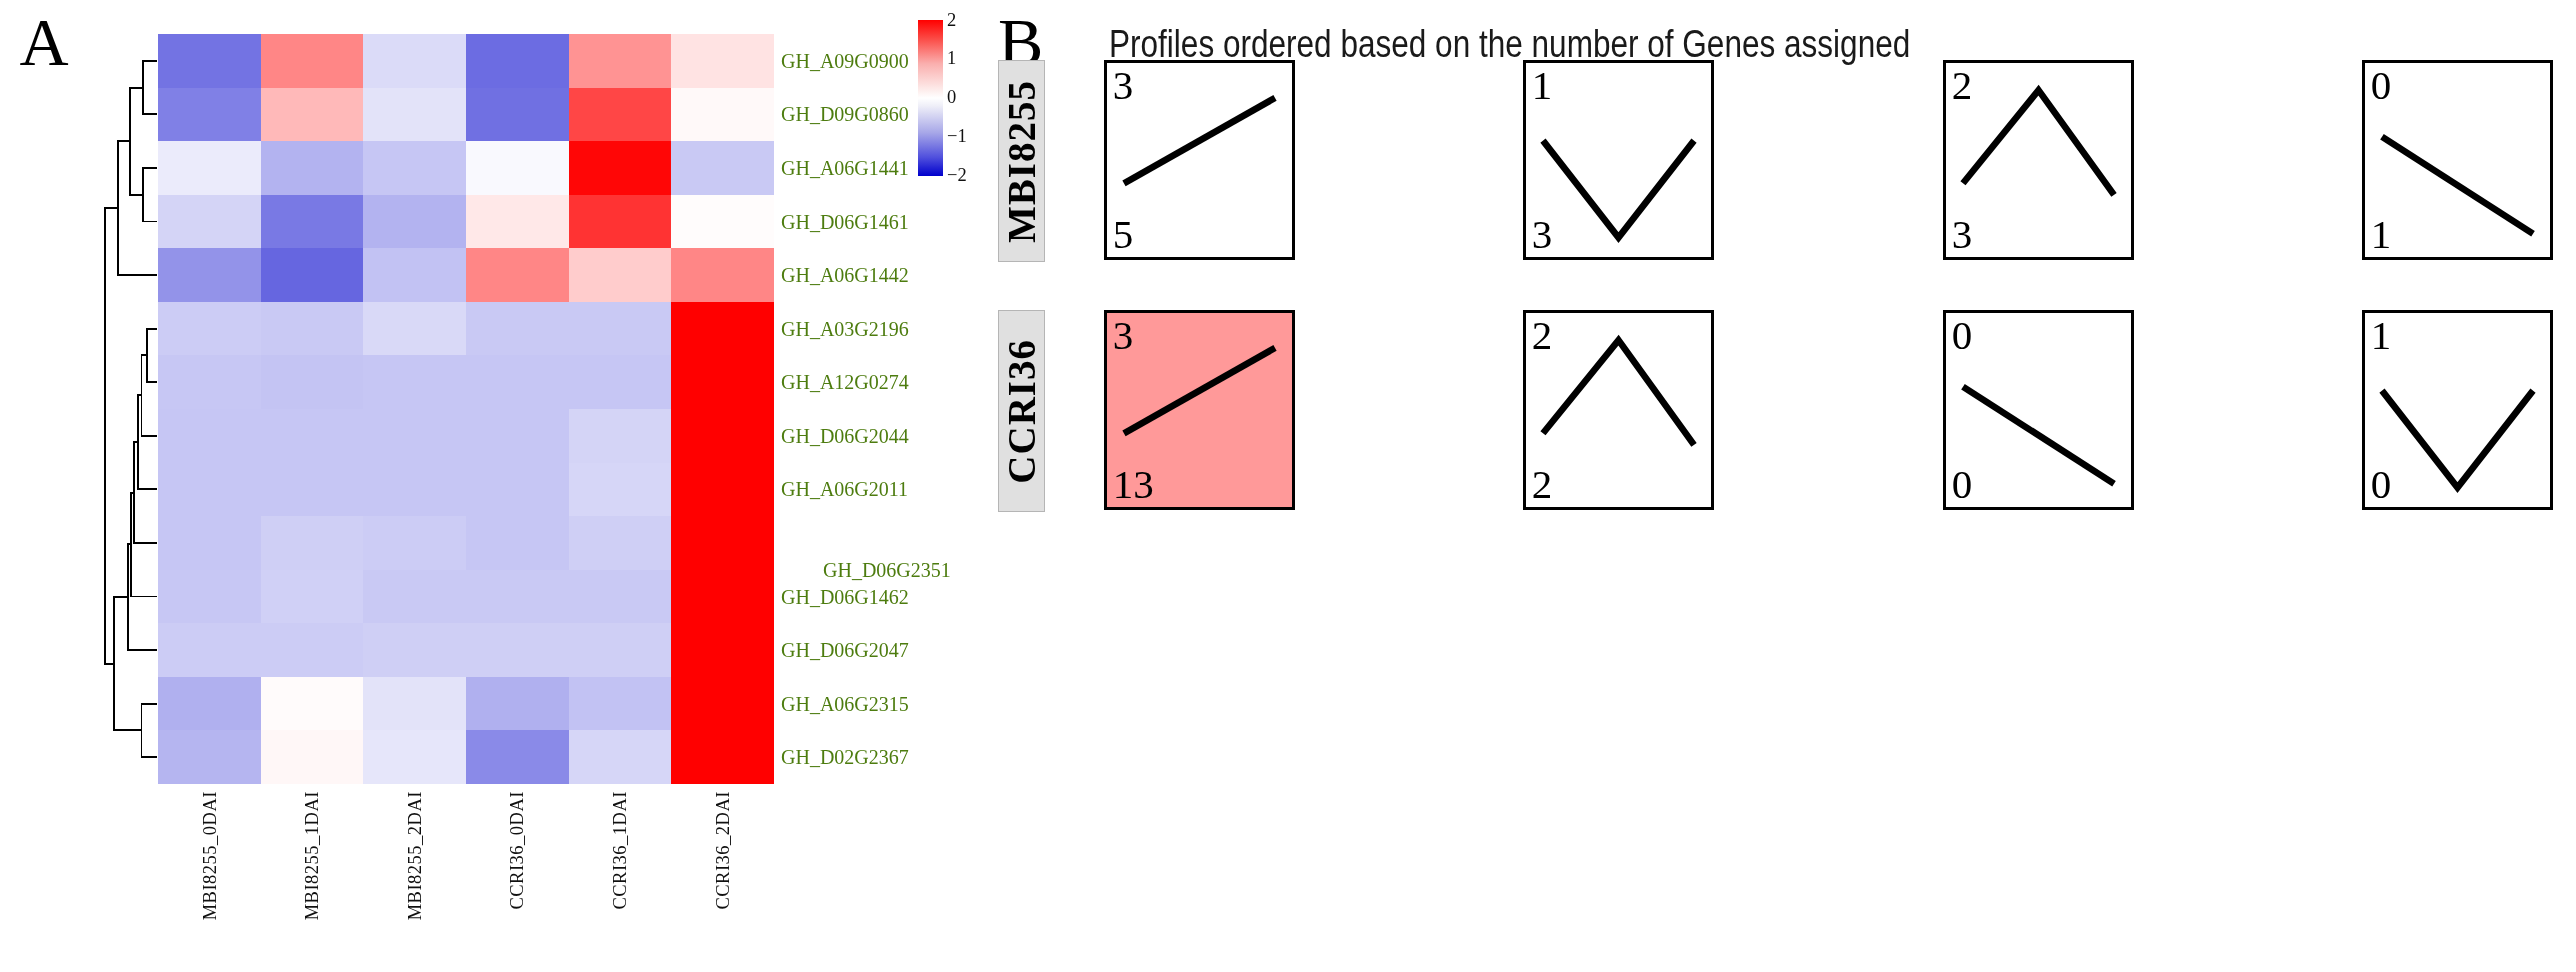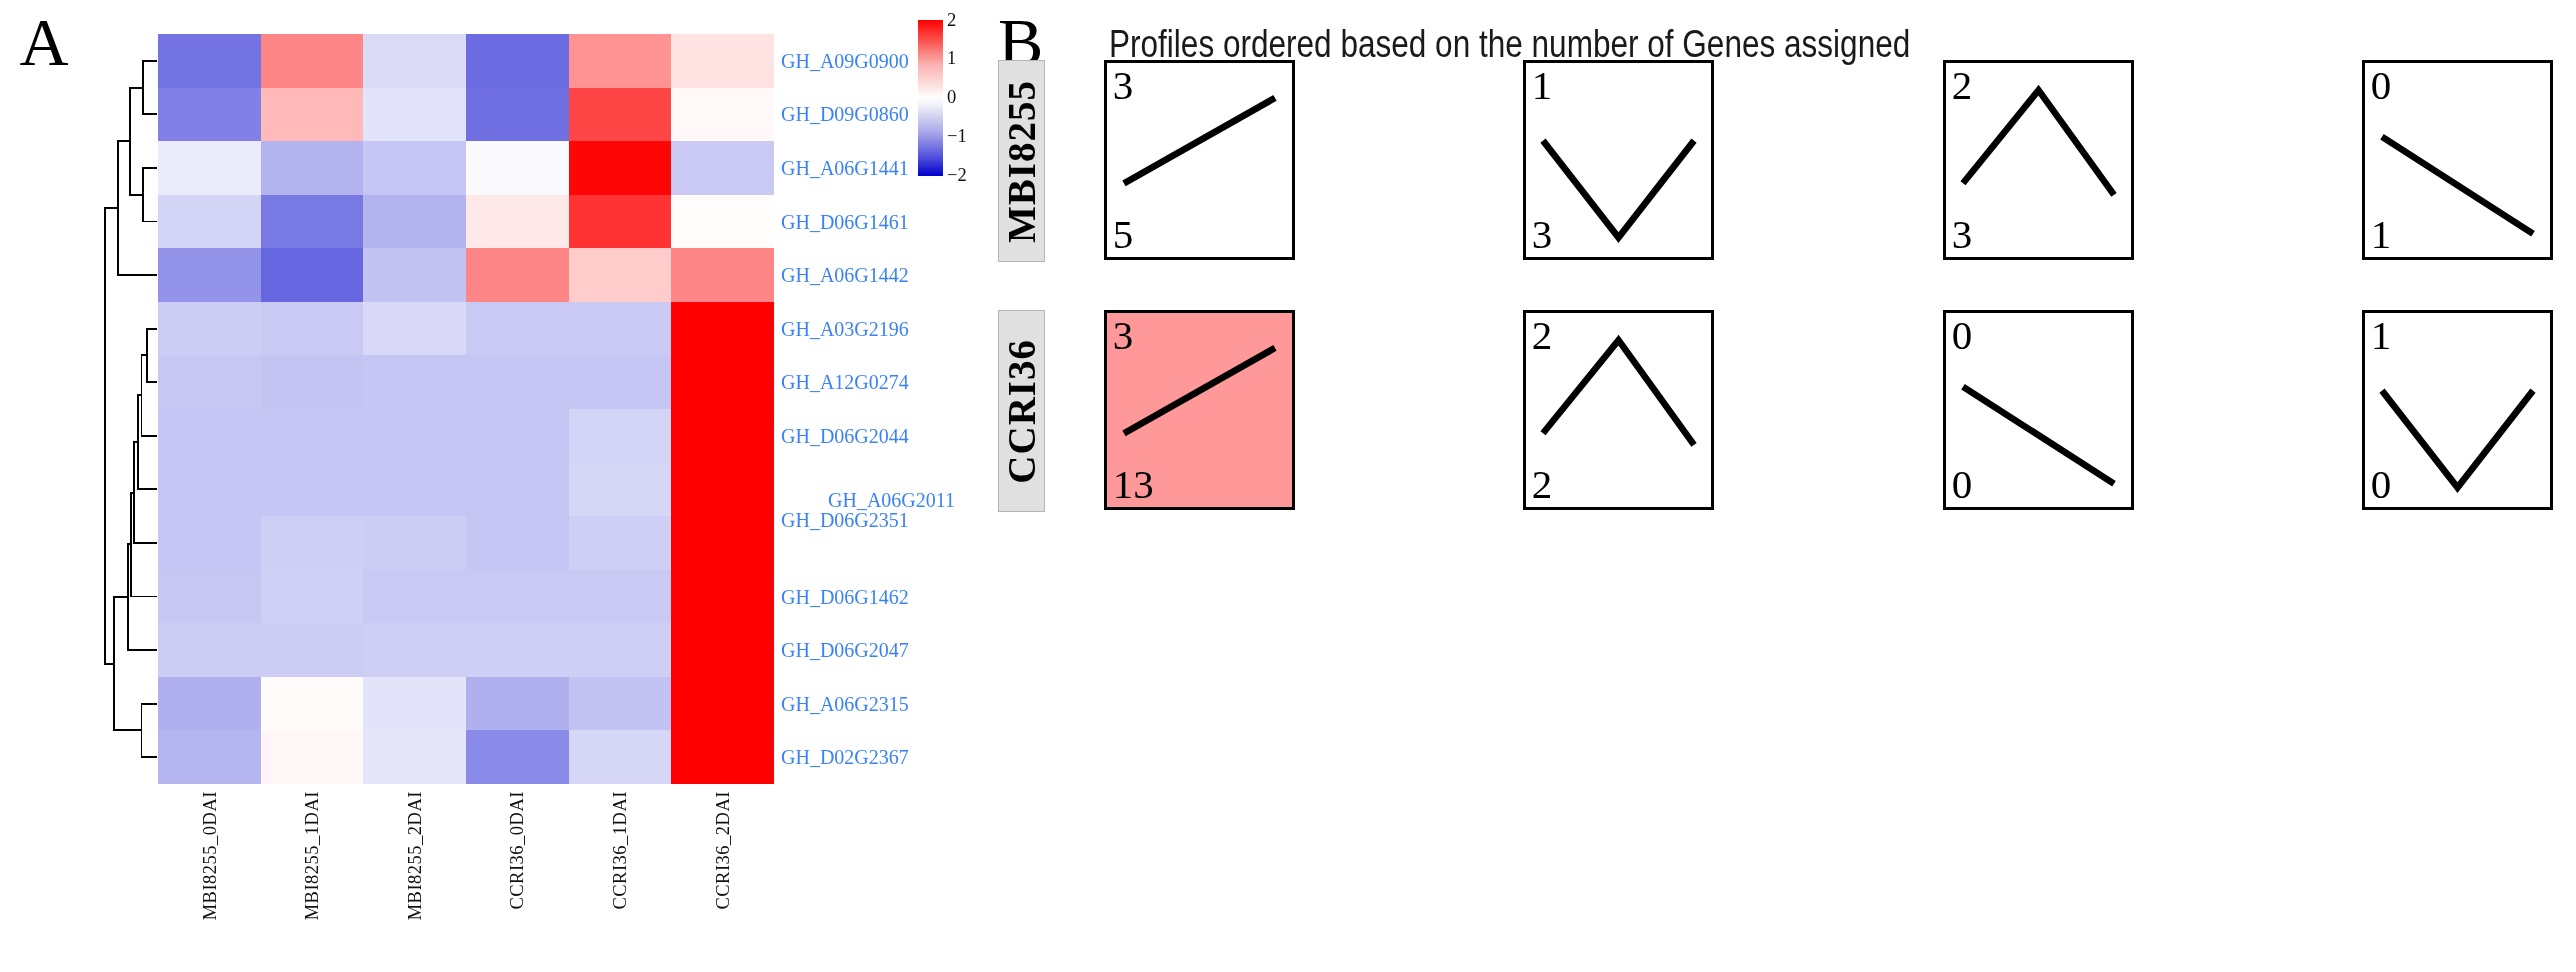--- a/index.html
+++ b/index.html
@@ -8,21 +8,21 @@
   
   #panel-a{position:absolute;left:0;top:0;width:994px;height:972px;}
   #panel-a-letter{position:absolute;left:19.5px;top:7.8px;font-size:68px;font-family:"Liberation Serif",serif;color:#000;line-height:1;}
 
   #dendrogram{position:absolute;left:97px;top:34px;width:60px;height:750px;}
   #heatmap-wrap{position:absolute;left:158px;top:34px;width:616px;height:750px;}
   .hm-grid{display:grid;grid-template-columns:repeat(6,1fr);width:616px;height:750px;}
   .hm-cell{width:100%;height:100%;}
 
   #row-labels{position:absolute;left:781px;top:34px;width:209px;height:750px;}
-  .row-label{position:absolute;left:0;font-size:20px;font-family:"Liberation Serif",serif;color:#3b82f6;white-space:nowrap;transform:translateY(-50%);}
+  .row-label{position:absolute;left:0;font-size:20px;font-family:"Liberation Serif",serif;color:#4d7c0f;white-space:nowrap;transform:translateY(-50%);}
 
   #col-labels{position:absolute;left:158px;top:791px;width:616px;height:175px;}
   .col-label{position:absolute;top:0;font-size:18.5px;font-family:"Liberation Serif",serif;color:#111;white-space:nowrap;
              writing-mode:vertical-rl;transform:rotate(180deg);transform-origin:center;letter-spacing:0.5px;}
 
   #colorbar{position:absolute;left:918px;top:19.5px;width:25px;height:156px;
             background:linear-gradient(to top,#0000CC 0%,#5050DD 12%,#A8A8E8 28%,#EFEFF8 45%,#FFFFFF 50%,#FDEDEC 55%,#FAAFAE 72%,#FB4B46 88%,#FF0000 100%);}
   .cb-tick{position:absolute;left:947px;font-size:18.5px;font-family:"Liberation Serif",serif;color:#111;transform:translateY(-50%);}
 
   
@@ -167,22 +167,22 @@
 
   <div id="row-labels">
       <div class="row-label" style="top: 27px;">GH_A09G0900</div>
       <div class="row-label" style="top: 80px; text-align: right;">GH_D09G0860</div>
       <div class="row-label" style="top: 134px; text-align: right;">GH_A06G1441</div>
       <div class="row-label" style="top: 188px;">GH_D06G1461</div>
       <div class="row-label" style="top: 241px;">GH_A06G1442</div>
       <div class="row-label" style="top: 295px;">GH_A03G2196</div>
       <div class="row-label" style="top: 348px;">GH_A12G0274</div>
       <div class="row-label" style="top: 402px;">GH_D06G2044</div>
-      <div class="row-label" style="top: 466px; margin-left: 47px;">GH_A06G2011</div>
-      <div class="row-label" style="top: 486px;">GH_D06G2351</div>
+      <div class="row-label" style="top: 455px;">GH_A06G2011</div>
+      <div class="row-label" style="top: 536px; margin-left: 42px;">GH_D06G2351</div>
       <div class="row-label" style="top: 563px;">GH_D06G1462</div>
       <div class="row-label" style="top: 616px;">GH_D06G2047</div>
       <div class="row-label" style="top: 670px;">GH_A06G2315</div>
       <div class="row-label" style="top: 723px;">GH_D02G2367</div>
     </div>
 
   <div id="col-labels">
       <div class="col-label" style="left: 42px;">MBI8255_0DAI</div>
       <div class="col-label" style="left: 144px;">MBI8255_1DAI</div>
       <div class="col-label" style="left: 247px;">MBI8255_2DAI</div>

